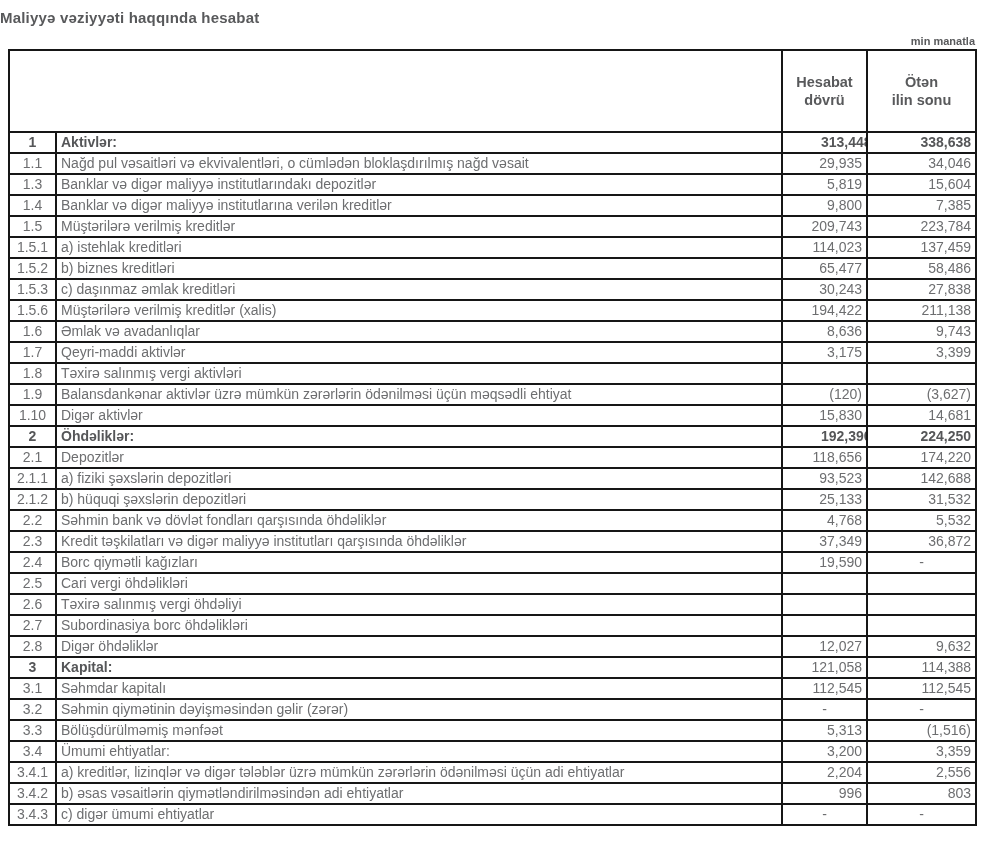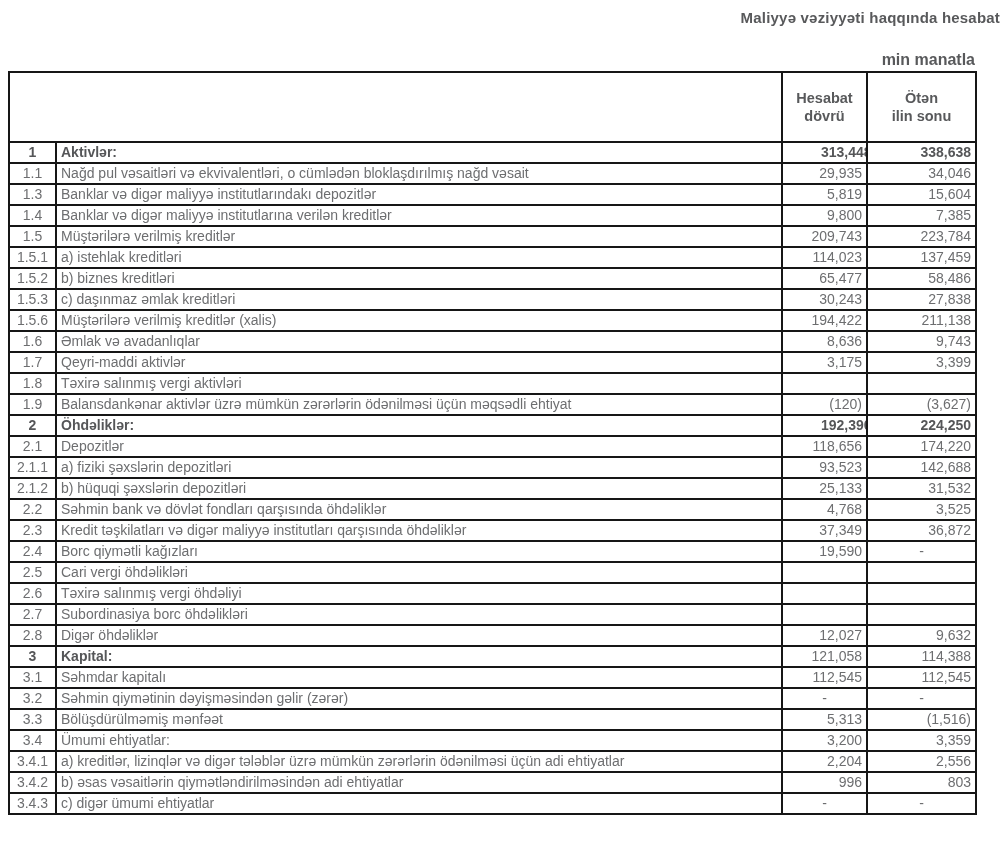--- a/index.html
+++ b/index.html
@@ -3,33 +3,33 @@
 <meta charset="utf-8">
 <style>
   html,body{margin:0;padding:0;background:#ffffff;}
   body{
     width:1000px;height:849px;
     font-family:"Liberation Sans","DejaVu Sans",sans-serif;
     color:#6d6e70;
     position:relative;
   }
   .title{
-    text-align:right;
+    text-align:left;
     font-weight:bold;
     font-size:15px;
     color:#58595b;
     padding-top:9px;
     letter-spacing:.2px;
   }
   .unit-row{
     width:967px;
-    margin:25px auto 2px 8px;
+    margin:9px auto 2px 8px;
     text-align:right;
     font-weight:bold;
-    font-size:16px;
+    font-size:11px;
     color:#58595b;
   }
   table.fin{
     border-collapse:collapse;
     table-layout:fixed;
     width:967px;
     margin-left:8px;
   }
   table.fin th, table.fin td{
     border:2px solid #161616;
@@ -37,21 +37,21 @@
     white-space:nowrap;
   }
   table.fin th{
     font-weight:bold;
     color:#58595b;
     font-size:14.5px;
     text-align:center;
     vertical-align:middle;
     white-space:pre-line;
     line-height:1.25;
-    padding:14px 2px;
+    padding:20px 2px;
     height:40px;
   }
   table.fin td{
     font-size:14px;
     height:17px;
     line-height:1.1;
     padding:1px 4px;
     vertical-align:middle;
   }
   td.num{text-align:center;padding:1px 1px;}
@@ -159,20 +159,26 @@
         <td class="lbl">Təxirə salınmış vergi aktivləri</td>
         <td class="val"></td>
         <td class="val"></td>
       </tr>
       <tr>
         <td class="num">1.9</td>
         <td class="lbl">Balansdankənar aktivlər üzrə mümkün zərərlərin ödənilməsi üçün məqsədli ehtiyat</td>
         <td class="val">(120)</td>
         <td class="val">(3,627)</td>
       </tr>
+      <tr>
+        <td class="num">1.10</td>
+        <td class="lbl">Digər aktivlər</td>
+        <td class="val">15,830</td>
+        <td class="val">14,681</td>
+      </tr>
       <tr class="bold-label bold-values">
         <td class="num">2</td>
         <td class="lbl">Öhdəliklər:</td>
         <td class="val">192,390</td>
         <td class="val">224,250</td>
       </tr>
       <tr>
         <td class="num">2.1</td>
         <td class="lbl">Depozitlər</td>
         <td class="val">118,656</td>
@@ -187,21 +193,21 @@
       <tr>
         <td class="num">2.1.2</td>
         <td class="lbl">b) hüquqi şəxslərin depozitləri</td>
         <td class="val">25,133</td>
         <td class="val">31,532</td>
       </tr>
       <tr>
         <td class="num">2.2</td>
         <td class="lbl">Səhmin bank və dövlət fondları qarşısında öhdəliklər</td>
         <td class="val">4,768</td>
-        <td class="val">3,525</td>
+        <td class="val">5,532</td>
       </tr>
       <tr>
         <td class="num">2.3</td>
         <td class="lbl">Kredit təşkilatları və digər maliyyə institutları qarşısında öhdəliklər</td>
         <td class="val">37,349</td>
         <td class="val">36,872</td>
       </tr>
       <tr>
         <td class="num">2.4</td>
         <td class="lbl">Borc qiymətli kağızları</td>

